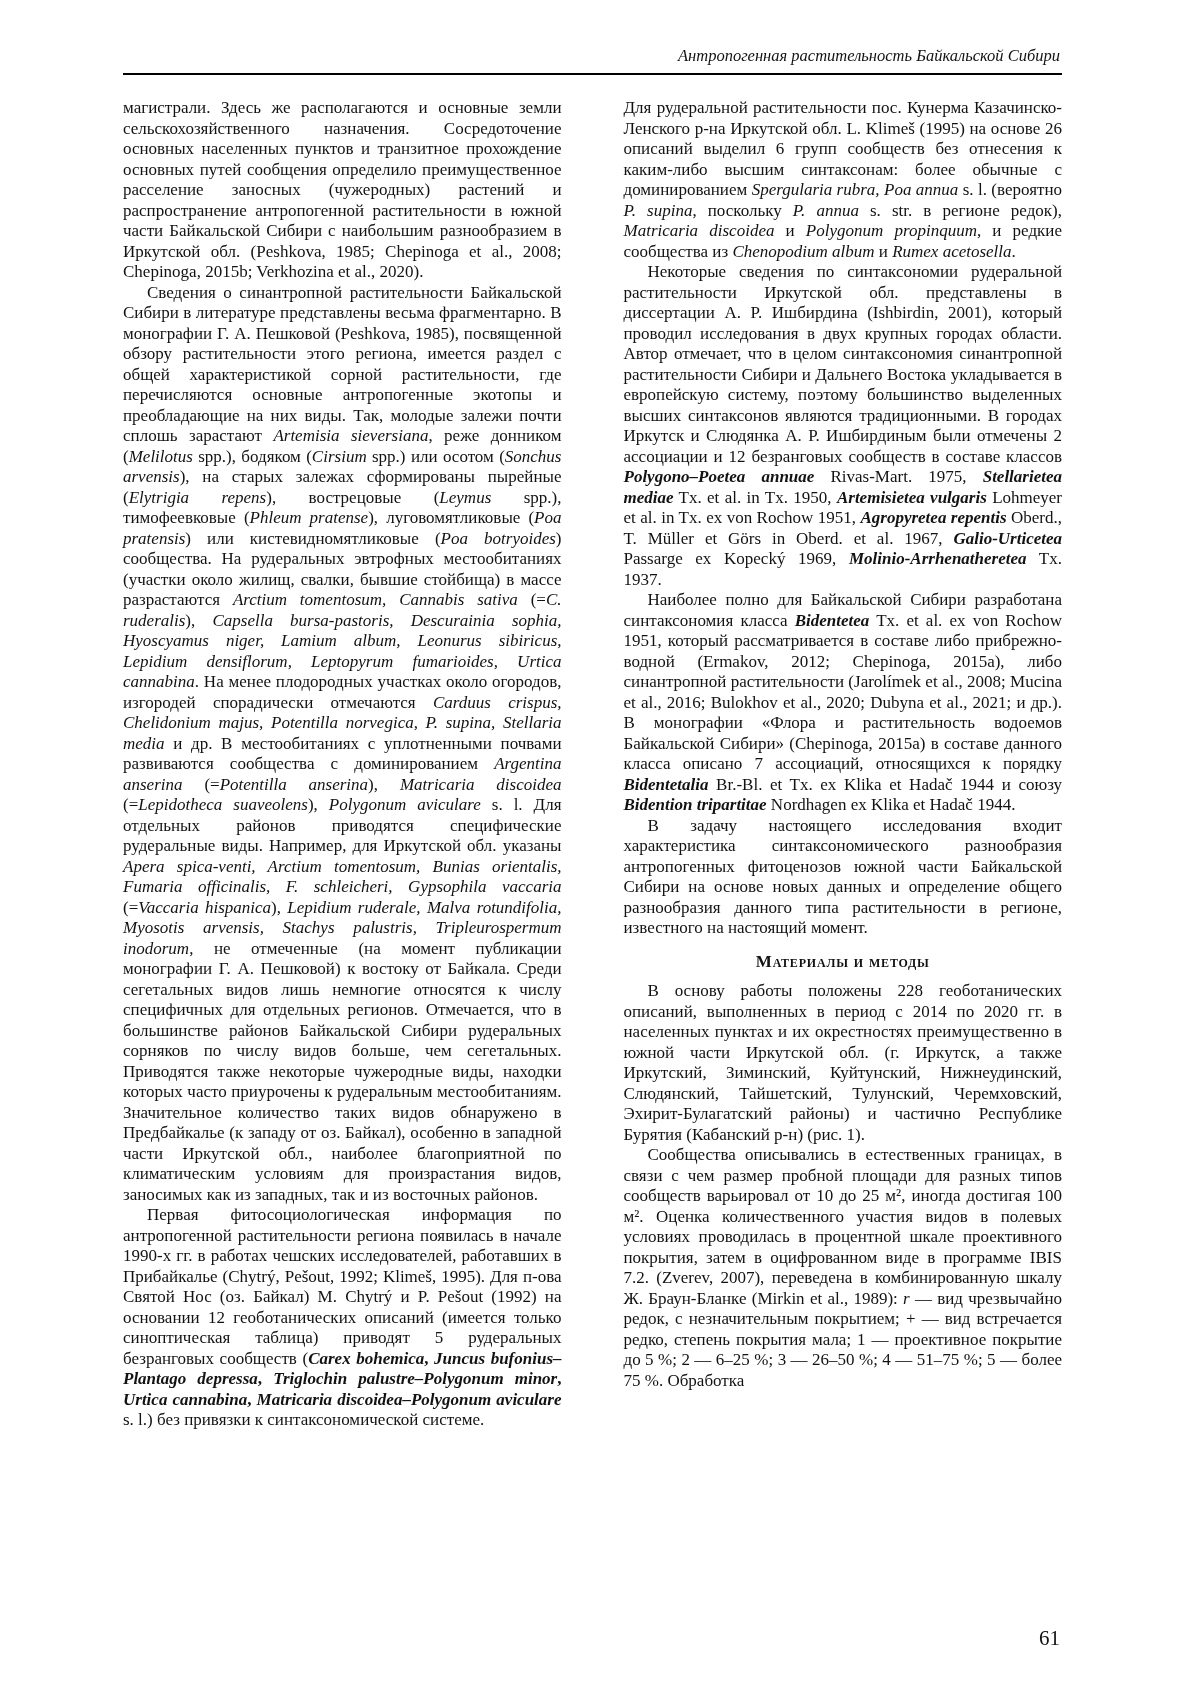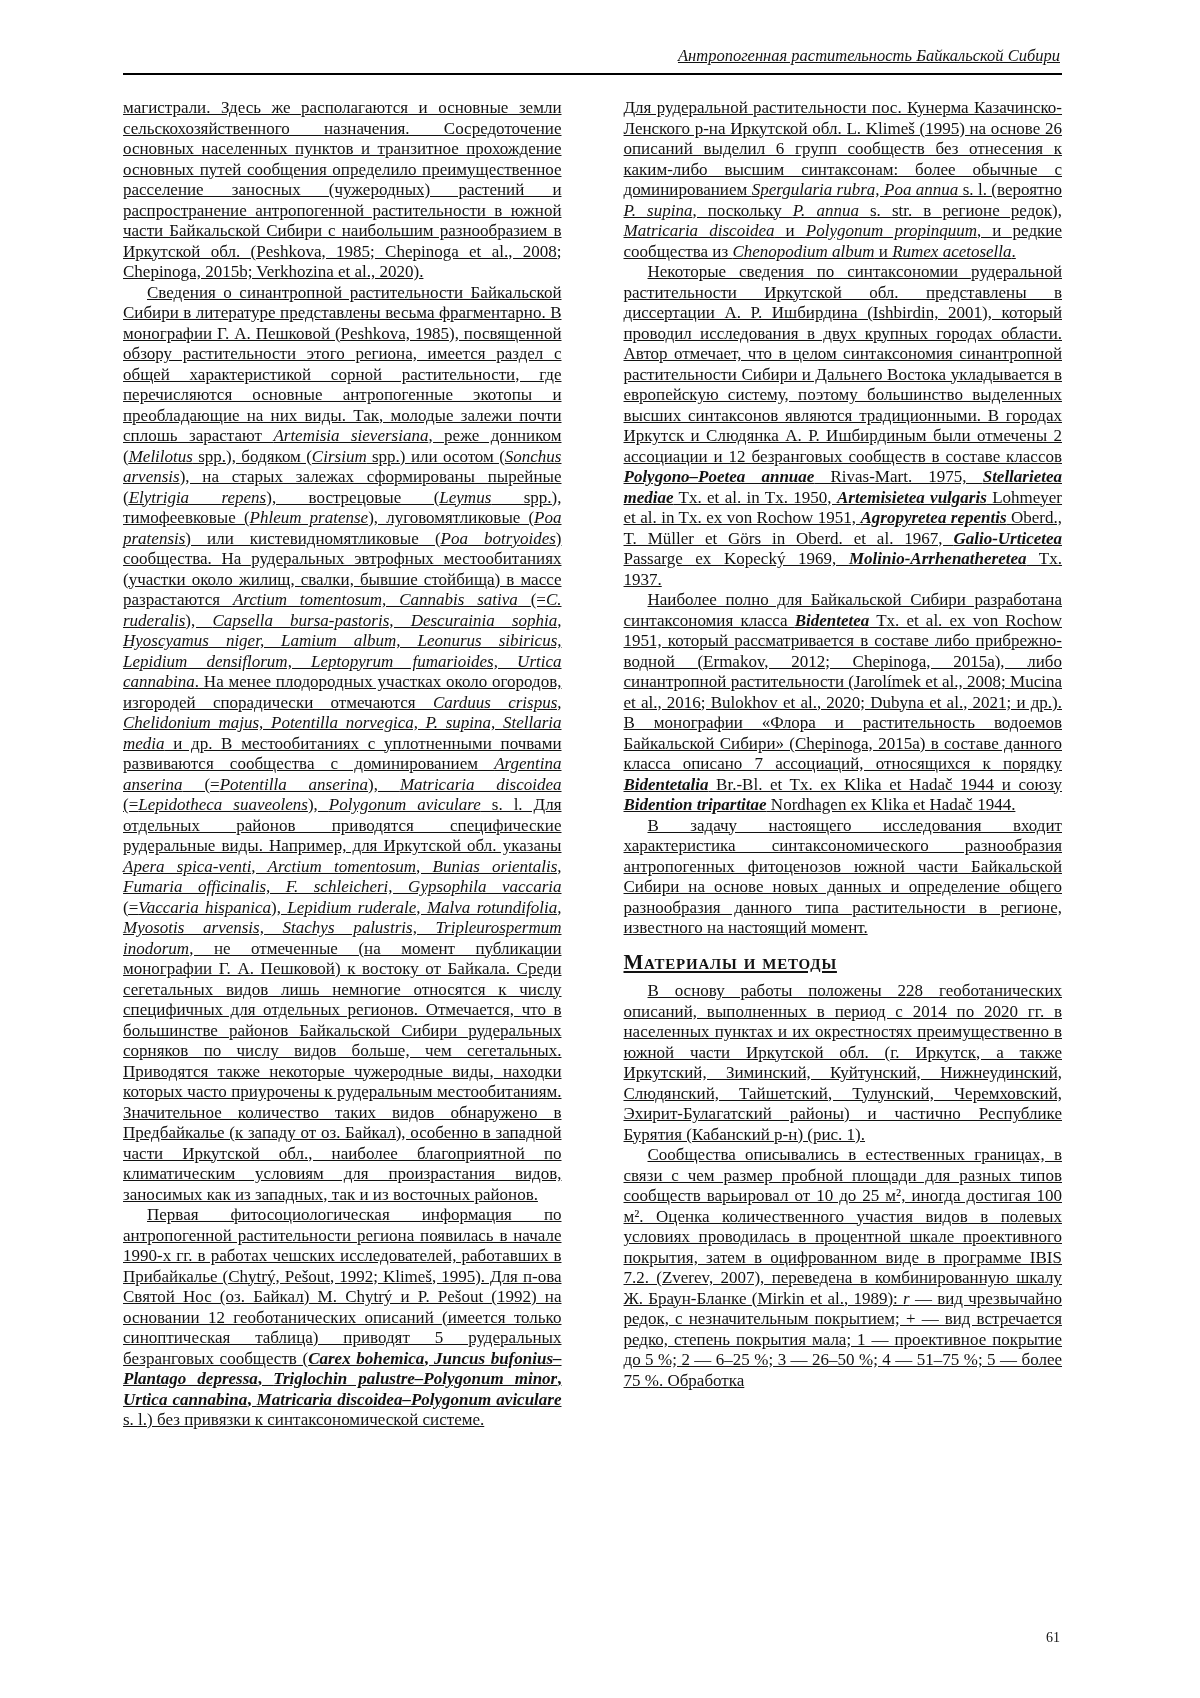--- a/index.html
+++ b/index.html
@@ -13,21 +13,20 @@
     font-family: "Liberation Serif", "DejaVu Serif", serif;
     color: #121212;
   }
   .page {
     position: relative;
     width: 1200px;
     height: 1698px;
     box-sizing: border-box;
     padding: 46px 138px 0 123px;
     overflow: hidden;
-    text-decoration: underline;
   }
   .running-head-text {
     text-align: right;
     font-style: italic;
     font-size: 16.5px;
     line-height: 20px;
     padding-bottom: 7px;
     padding-right: 2px;
   }
   .running-head-rule {
@@ -47,35 +46,35 @@
     hyphens: auto;
     -webkit-hyphens: auto;
   }
   p.para {
     margin: 0;
   }
   p.indent {
     text-indent: 24px;
   }
   h2.section-heading {
-    font-size: 21px;
+    font-size: 17px;
     font-weight: bold;
     font-variant: small-caps;
     letter-spacing: 0.8px;
-    text-align: left;
+    text-align: center;
     margin: 13px 0 9px 0;
   }
   .i  { font-style: italic; }
   .b  { font-weight: bold; }
   .bi { font-weight: bold; font-style: italic; }
   .page-number {
     position: absolute;
     right: 140px;
     top: 1626px;
-    font-size: 14px;
+    font-size: 21px;
     line-height: 24px;
   }
 </style>
 </head>
 <body>
 
 <div class="page">
 
   <header>
     <div class="running-head-text">Антропогенная растительность Байкальской Сибири</div>

